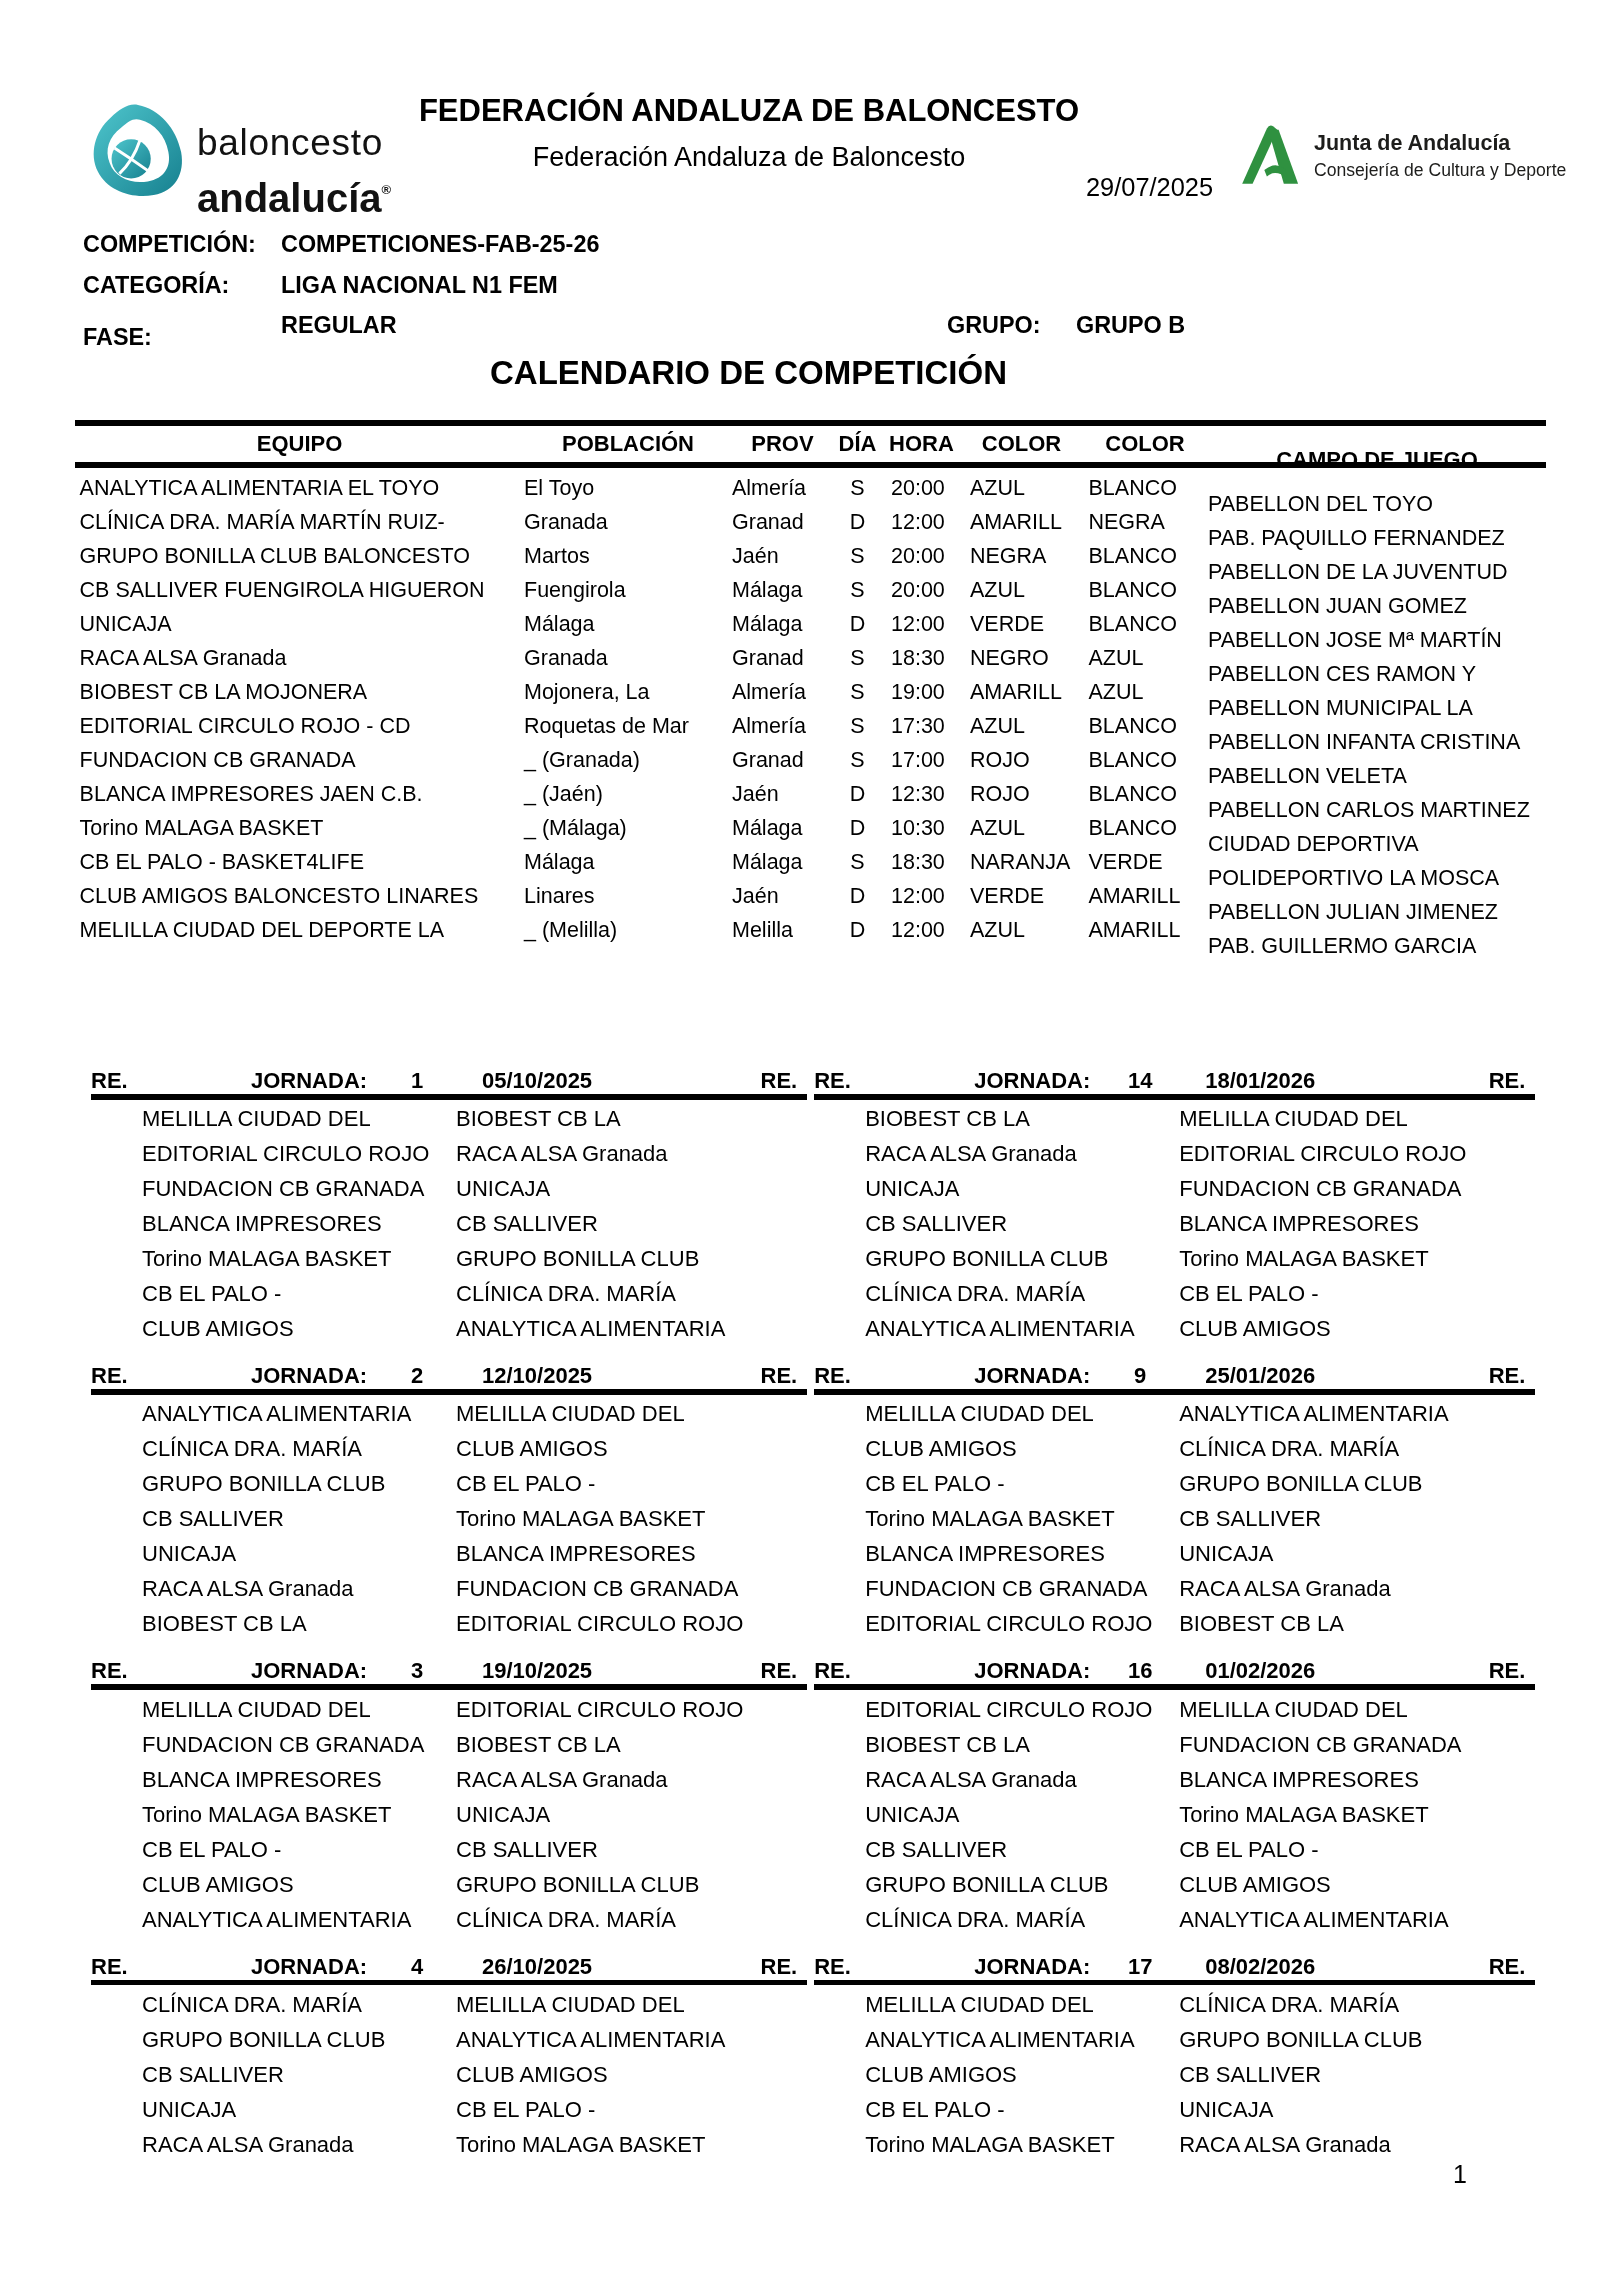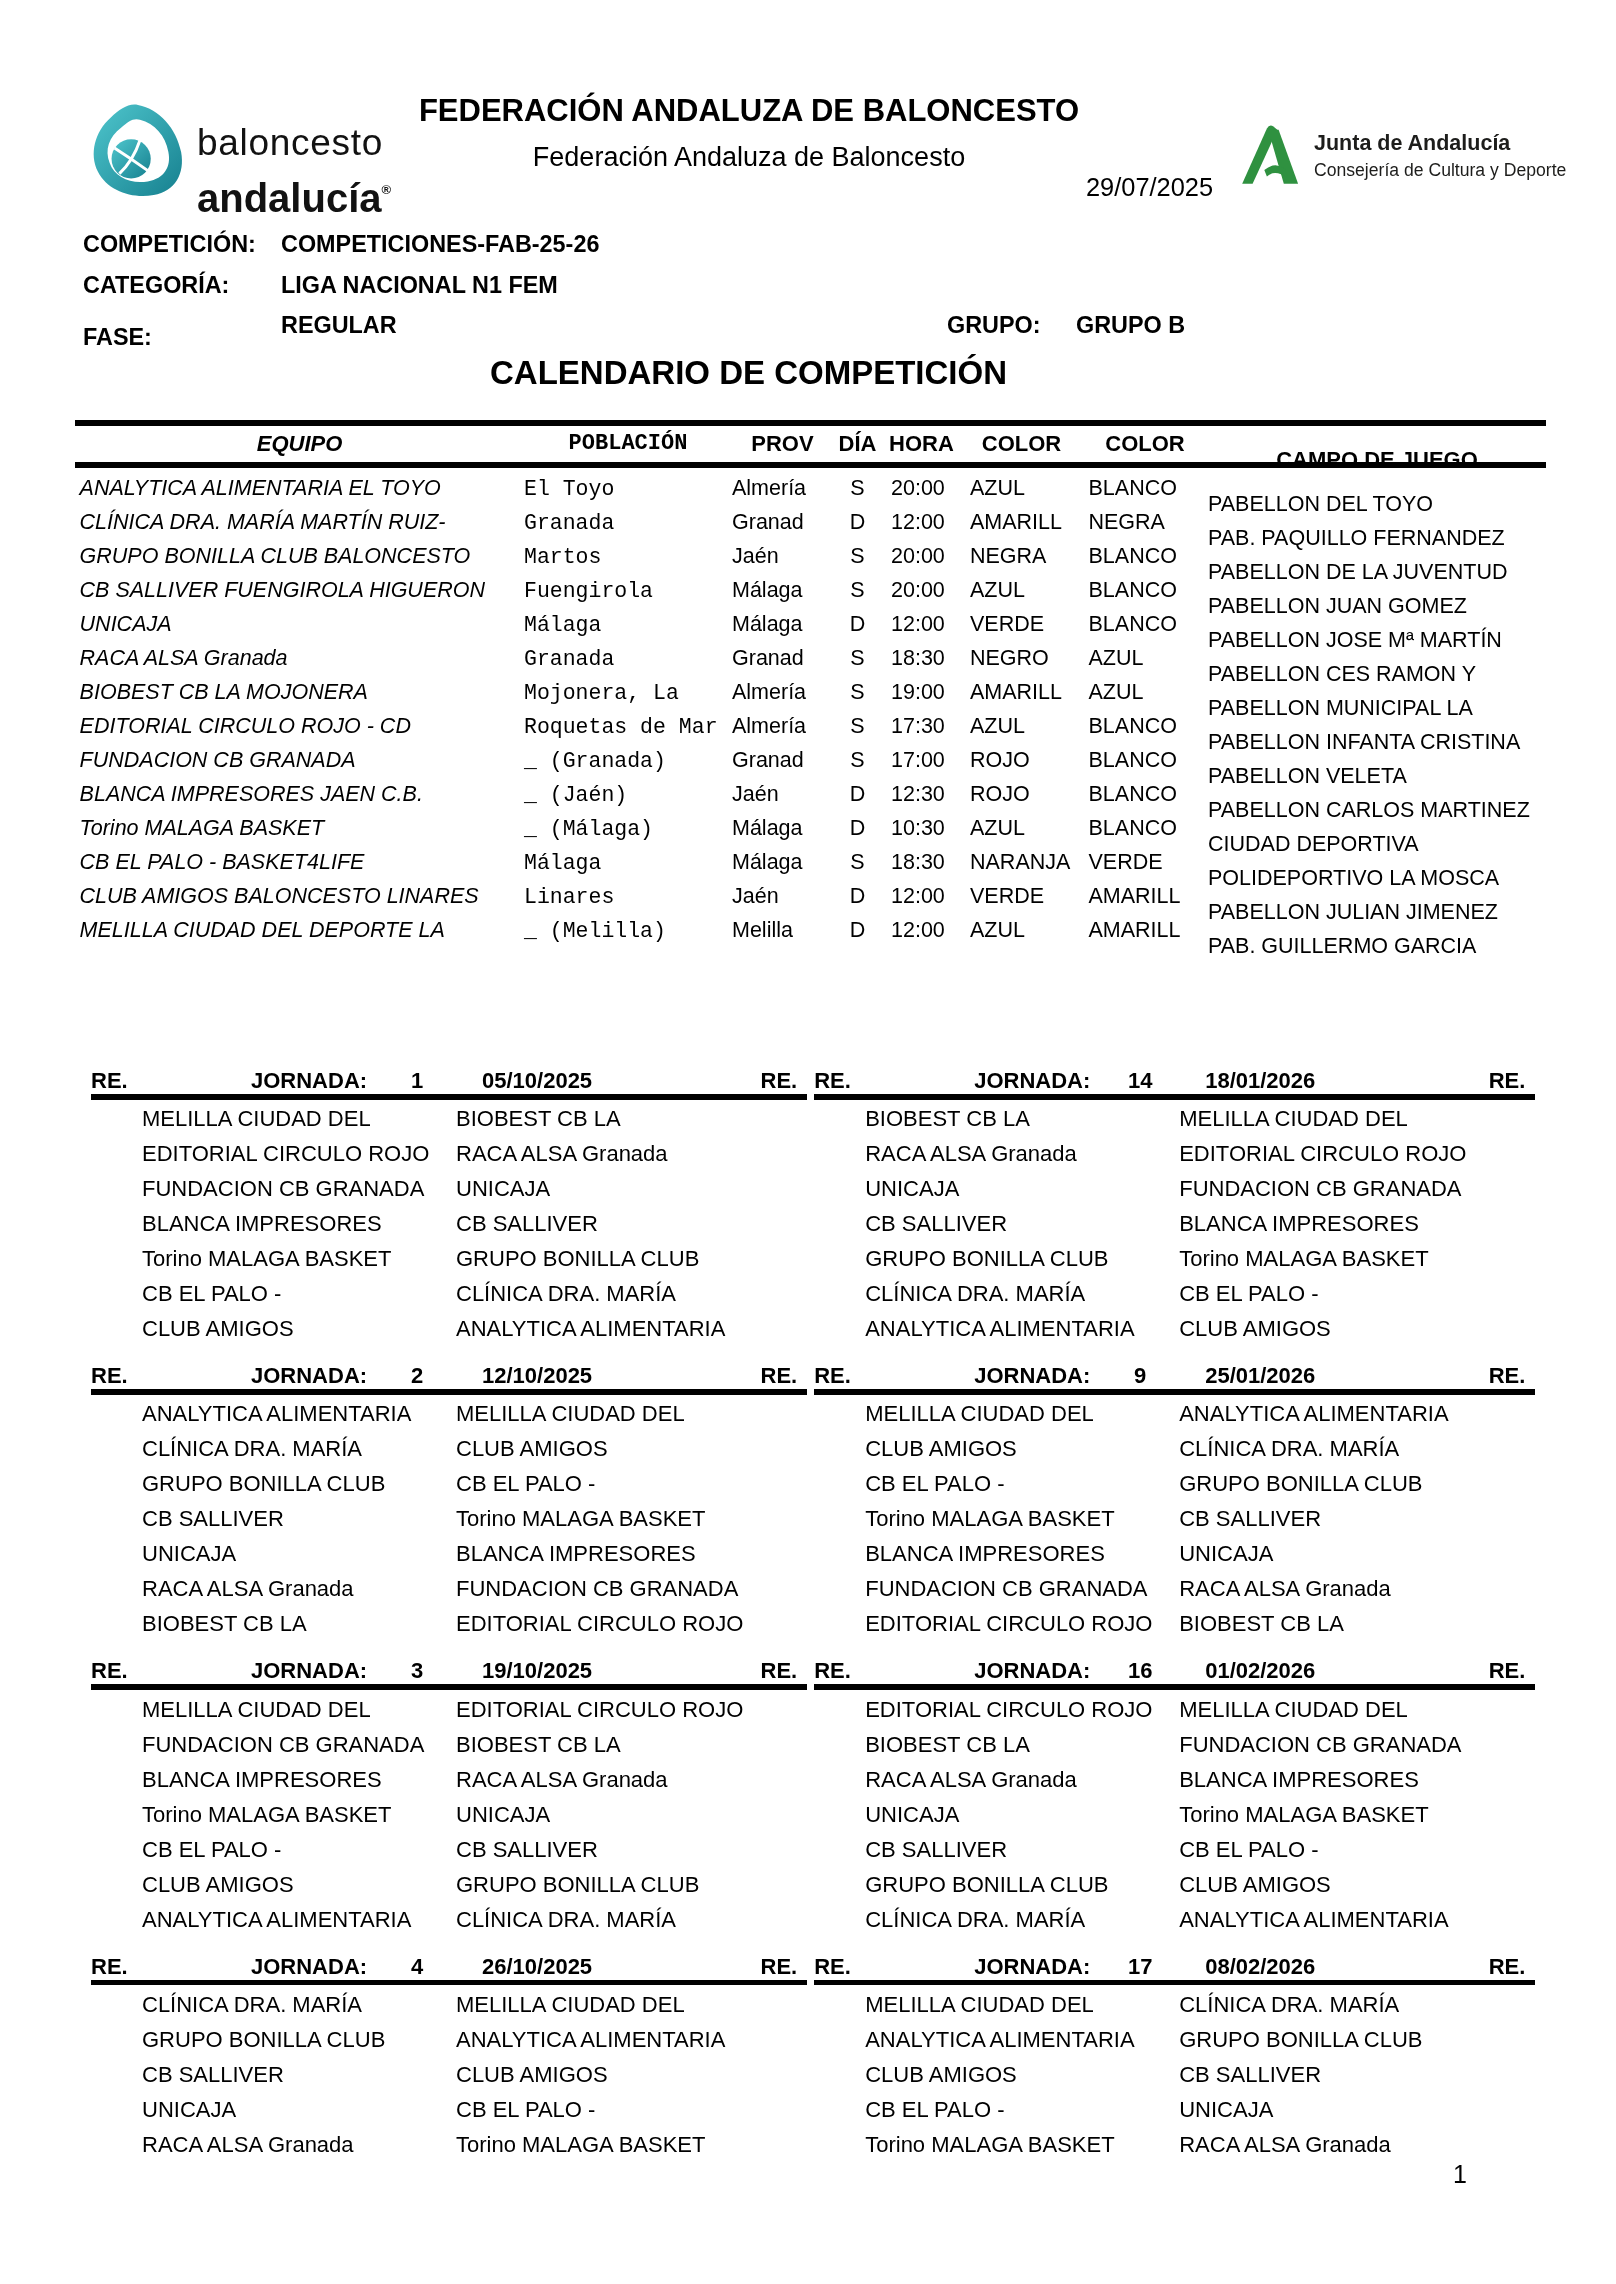--- a/index.html
+++ b/index.html
@@ -33,22 +33,22 @@
   .meta-value { position:absolute; left:281px; font-size:23.4px; font-weight:bold; }
   .grupo-label { position:absolute; left:947px; font-size:23.4px; font-weight:bold; }
   .grupo-value { position:absolute; left:1076px; font-size:23.4px; font-weight:bold; }
   .calendar-title { position:absolute; left:260px; width:977px; top:354px; text-align:center; font-size:33px; font-weight:bold; }
   
   .teams-table { position:absolute; left:75px; top:420px; width:1471px; }
   .t-rule { height:5.9px; background:#000; }
   .t-head { display:flex; align-items:center; height:36px; font-weight:bold; font-size:22px; }
   .t-row  { display:flex; align-items:center; height:34px; font-size:21.5px; }
   .t-head > span { text-align:center; }
-  .c-equipo { width:449px; padding-left:4.6px;font-style:italic; }
-  .c-pob    { width:208px;font-family:Liberation Mono, monospace; }
+  .c-equipo { width:449px; padding-left:4.6px; }
+  .c-pob    { width:208px; }
   .c-prov   { width:101px; }
   .c-dia    { width:49px;  text-align:center; }
   .c-hora   { width:79px; padding-left:9px; }
   .c-col1   { width:121px; padding-left:9px; }
   .c-col2   { width:126px; padding-left:6.5px; }
   .c-campo  { flex:1;margin-top:32px; }
   .t-head .c-equipo, .t-head .c-hora, .t-head .c-col1, .t-head .c-col2 { padding-left:0; }
   .t-body { margin-top:3.9px; }
   
   .jornada-grid {

